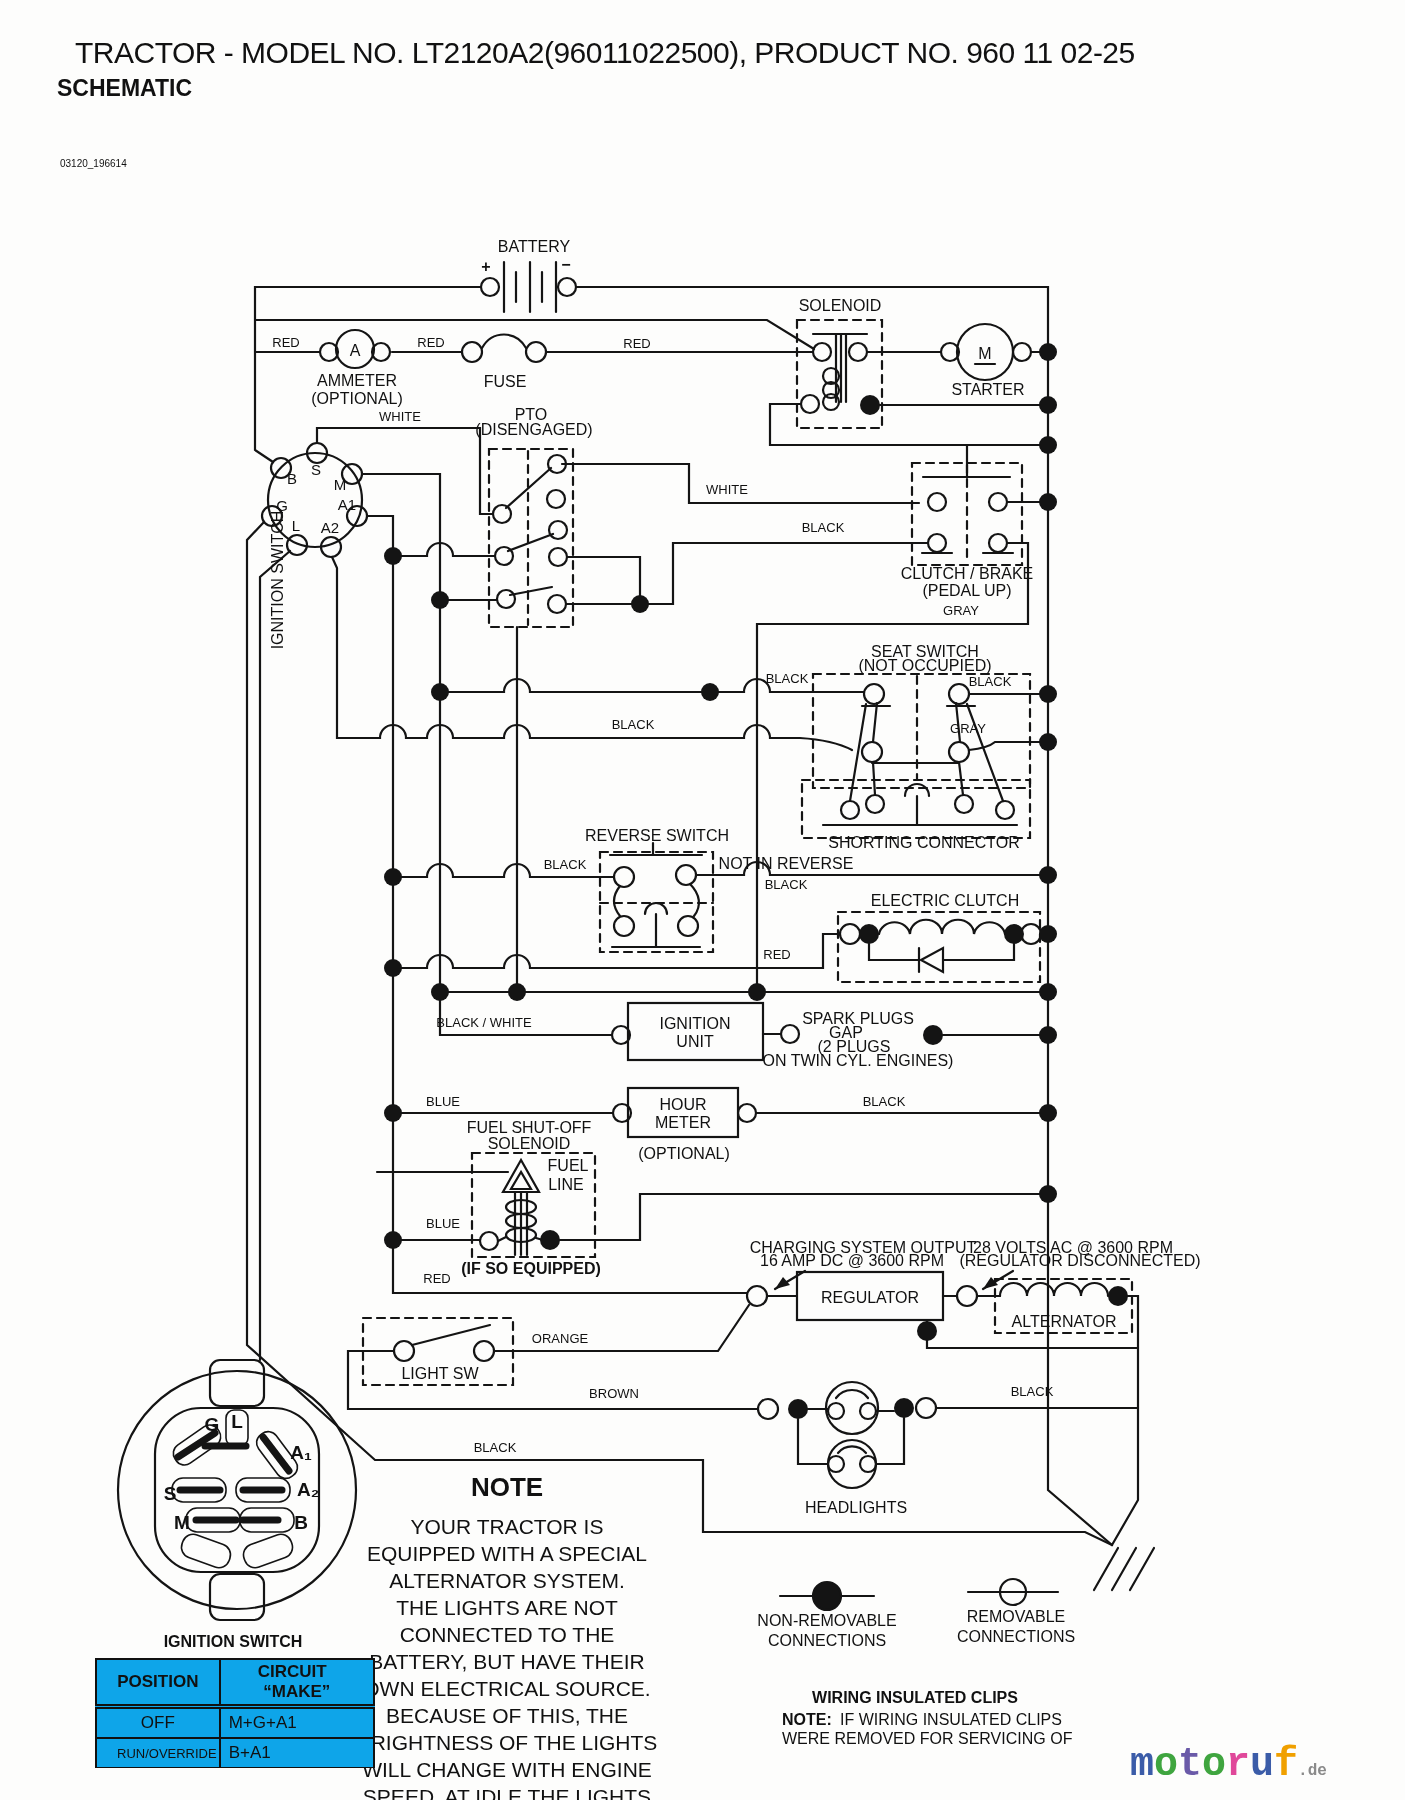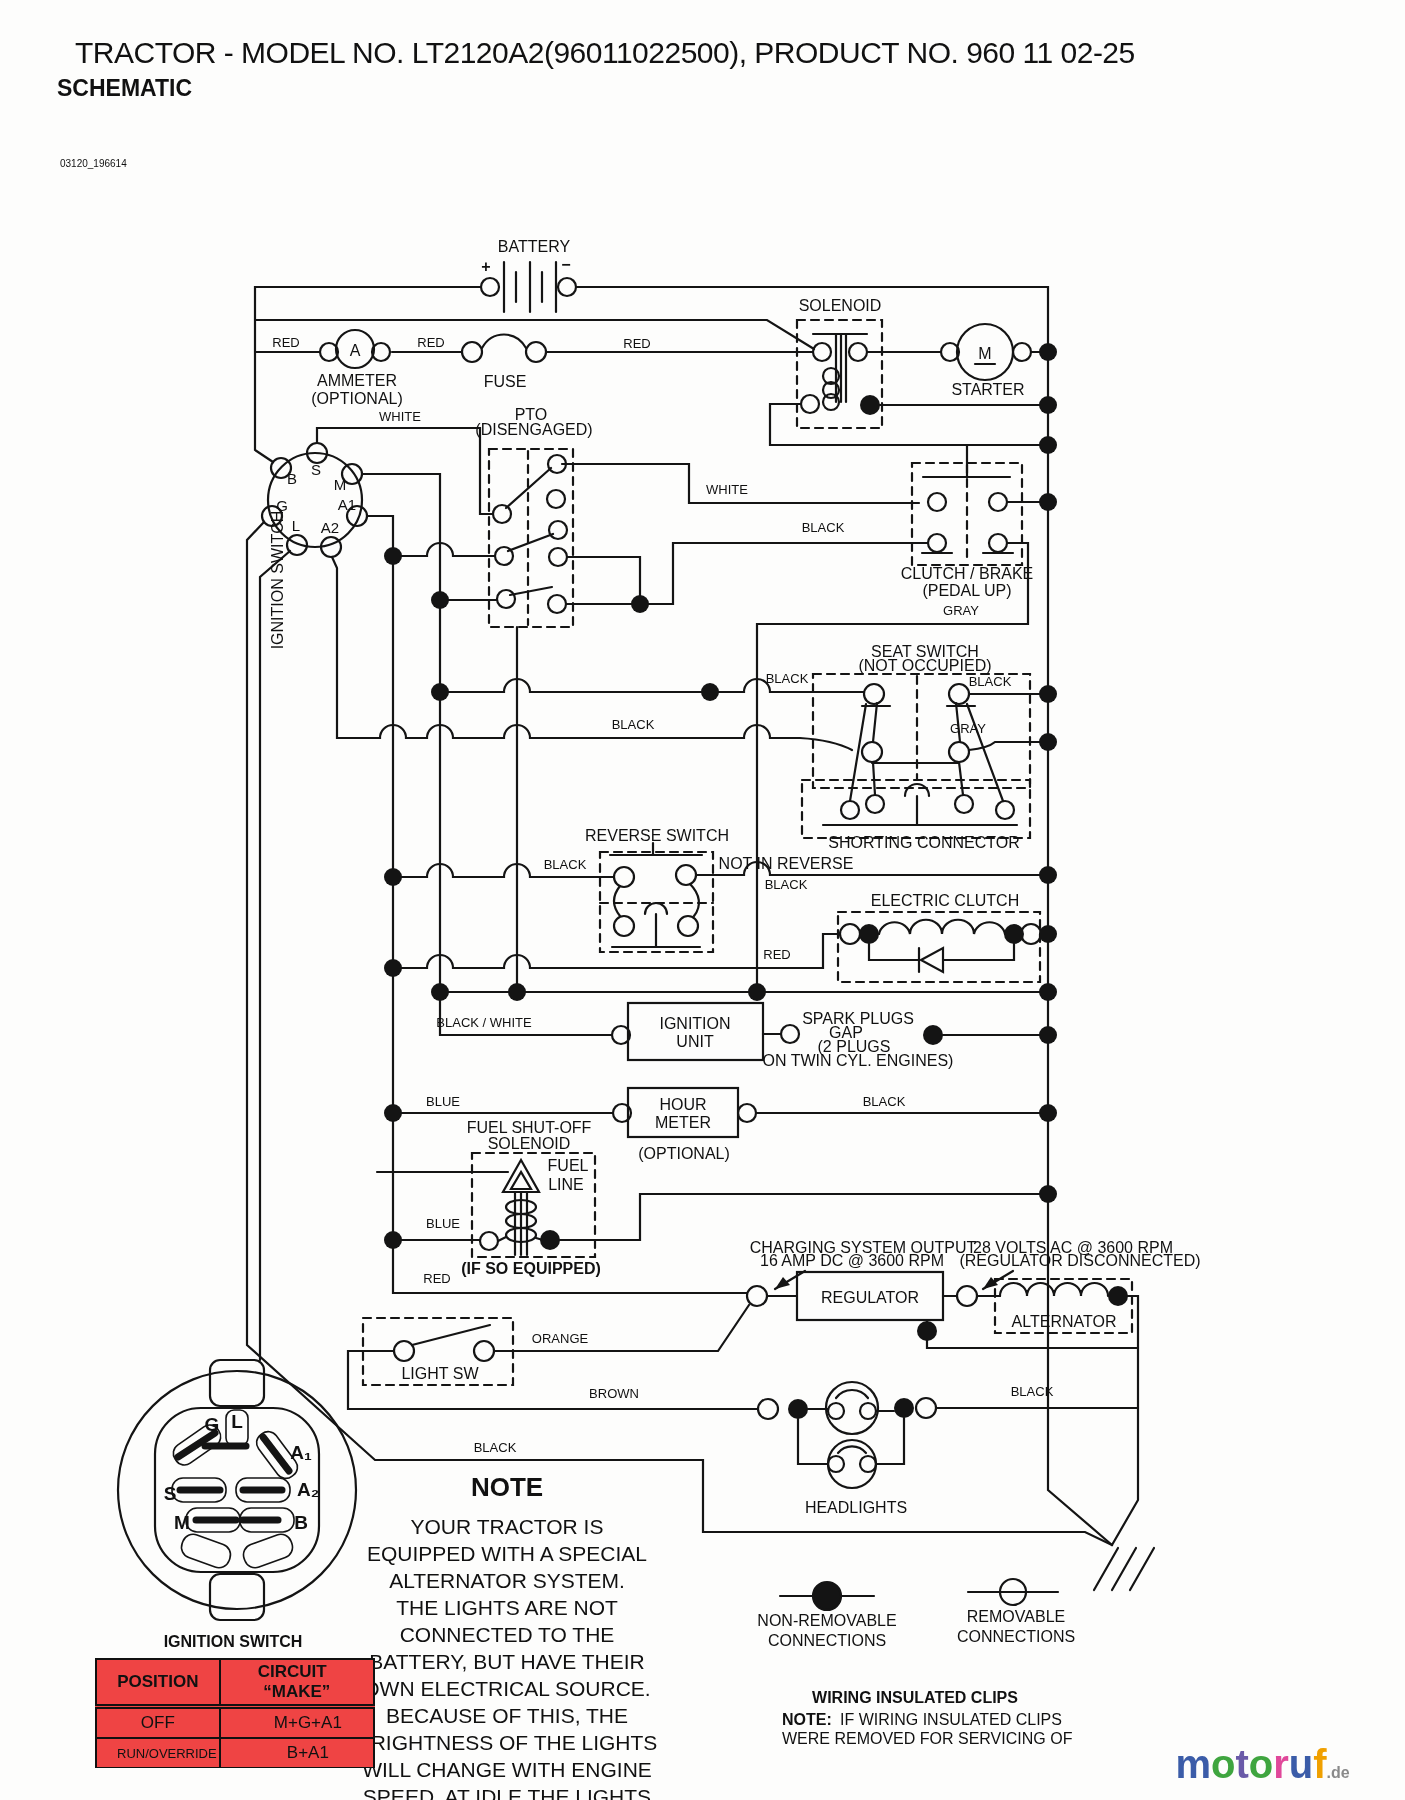--- a/index.html
+++ b/index.html
@@ -14,30 +14,30 @@
   .wire-label{font-size:13px;}
   .comp-label{font-size:16px;}
   .pin-label{font-size:15px;}
   .conn-pin-label{font-size:19px;font-weight:bold;}
   
   #noteblock{left:352px;top:1472px;width:310px;text-align:center;}
   #note-title{font-size:26px;font-weight:bold;margin-bottom:10px;}
   #note-body{font-size:21px;line-height:27px;white-space:pre-line;}
   
   #tablewrap{left:95px;top:1658px;width:282px;height:110px;overflow:hidden;}
-  #postable{border-collapse:collapse;width:280px;background:#ef4444;}
+  #postable{border-collapse:collapse;width:280px;background:#0ea5e9;}
   #postable th,#postable td{border:2px solid #111;font-size:17px;padding:2px 6px;height:24px;}
   #postable thead th{font-weight:bold;border-bottom:5px double #111;}
   #postable td.c1{text-align:center;width:98px;}
-  #postable td.c2{text-align:center;padding-left:28px;}
+  #postable td.c2{text-align:left;padding-left:8px;}
   #postable .small{font-size:13px;padding-left:20px;padding-right:2px;}
   #quote{font-weight:bold;}
   
-  #watermark{left:1130px;top:1742px;width:265px;text-align:center;
-             font-family:Liberation Sans, sans-serif;font-weight:bold;font-size:40px;}
+  #watermark{left:1130px;top:1742px;width:265px;text-align:left;
+             font-family:Liberation Mono, monospace;font-weight:bold;font-size:40px;}
   #watermark .suffix{font-size:16px;font-weight:bold;}
 </style>
 </head>
 <body>
 
 <div id="page">
 
   <div class="abs" id="title">TRACTOR - MODEL NO. LT2120A2(96011022500),  PRODUCT NO. 960 11 02-25</div>
   <div class="abs" id="subtitle">SCHEMATIC</div>
   <div class="abs" id="doccode">03120_196614</div>

